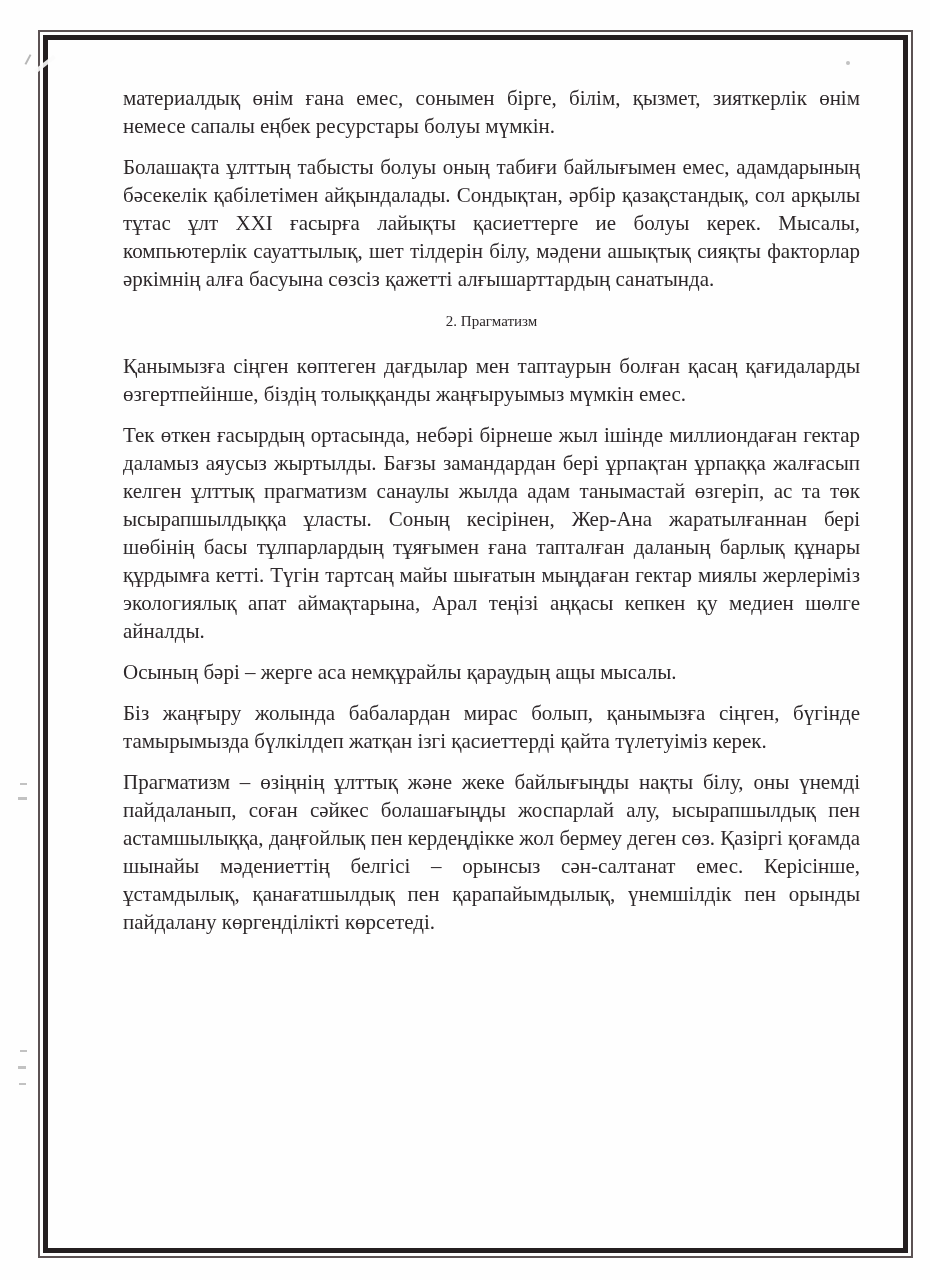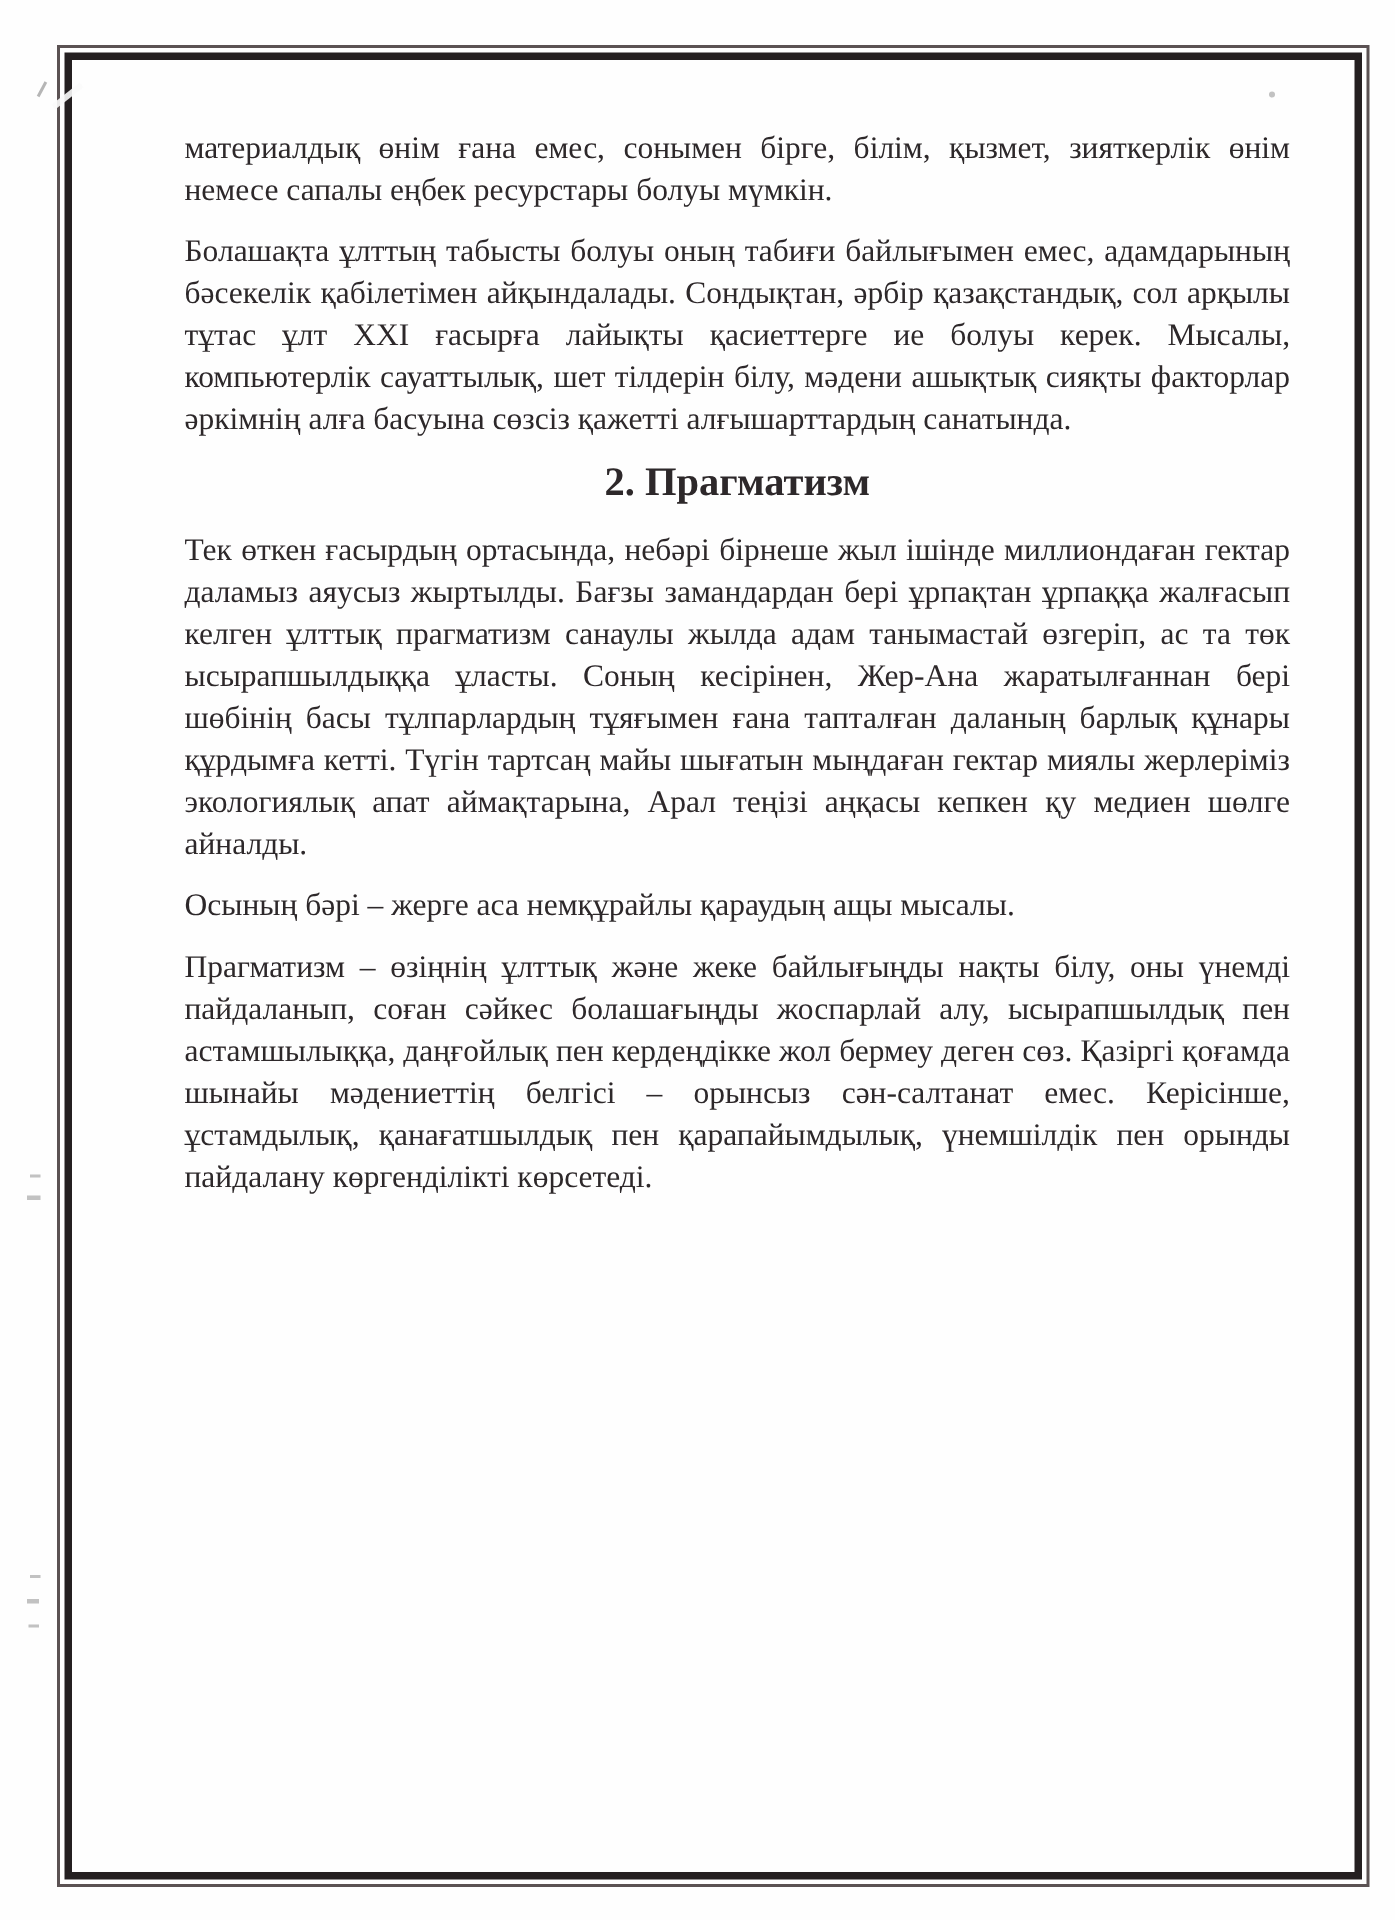--- a/index.html
+++ b/index.html
@@ -42,23 +42,23 @@
     font-size: 21px;
     line-height: 28px;
   }
   .content p.para {
     margin: 0 0 13px 0;
     text-align: justify;
     text-justify: inter-word;
   }
   .content h2.heading {
     margin: 14px 0 17px 0;
-    font-size: 27px;
+    font-size: 15px;
     line-height: 28px;
-    font-weight: 700;
+    font-weight: 400;
     text-align: center;
   }
   
   .artifact {
     position: absolute;
     background: #8f8f8f;
     opacity: 0.55;
   }
   .a-dot       { left: 846px; top: 61px;  width: 4px; height: 4px; border-radius: 50%; }
   .a-notch     { left: 33px;  top: 62px;  width: 24px; height: 4px; background: #fbfbfb; opacity: .9; transform: rotate(-38deg); }
@@ -76,22 +76,24 @@
 
   <div class="frame">
     <div class="frame-inner"></div>
   </div>
 
   <div class="content" id="doc-content">
 
   <p class="para">материалдық өнім ғана емес, сонымен бірге, білім, қызмет, зияткерлік өнім немесе сапалы еңбек ресурстары болуы мүмкін.</p>
       <p class="para">Болашақта ұлттың табысты болуы оның табиғи байлығымен емес, адамдарының бәсекелік қабілетімен айқындалады. Сондықтан, әрбір қазақ­стандық, сол арқылы тұтас ұлт XXI ғасырға лайықты қасиеттерге ие болуы керек. Мысалы, компьютерлік сауаттылық, шет тілдерін білу, мәдени ашықтық сияқты факторлар әркімнің алға басуына сөзсіз қажетті алғышарттардың санатында.</p>
       <h2 class="heading">2. Прагматизм</h2>
+      <p class="para">Қанымызға сіңген көптеген дағдылар мен таптаурын болған қасаң қағидаларды өзгертпейінше, біздің толыққанды жаңғыруымыз мүмкін емес.</p>
       <p class="para">Тек өткен ғасырдың ортасында, небәрі бірнеше жыл ішінде миллиондаған гектар даламыз аяусыз жыртылды. Бағзы замандардан бері ұрпақтан ұрпаққа жалғасып келген ұлттық прагматизм санаулы жылда адам танымастай өзгеріп, ас та төк ысырапшылдыққа ұласты. Соның кесірінен, Жер-Ана жаратылғаннан бері шөбінің басы тұлпарлардың тұяғымен ғана тапталған даланың барлық құнары құрдымға кетті. Түгін тартсаң майы шығатын мыңдаған гектар миялы жерлеріміз экологиялық апат аймақтарына, Арал теңізі аңқасы кепкен қу медиен шөлге айналды.</p>
       <p class="para">Осының бәрі – жерге аса немқұрайлы қараудың ащы мысалы.</p>
+      <p class="para">Біз жаңғыру жолында бабалардан мирас болып, қанымызға сіңген, бүгінде тамырымызда бүлкілдеп жатқан ізгі қасиеттерді қайта түлетуіміз керек.</p>
       <p class="para">Прагматизм – өзіңнің ұлттық және жеке байлығыңды нақты білу, оны үнемді пайдаланып, соған сәйкес болашағыңды жоспарлай алу, ысырапшылдық пен астамшылыққа, даңғойлық пен кердеңдікке жол бермеу деген сөз. Қазіргі қоғамда шынайы мәдениеттің белгісі – орынсыз сән-салтанат емес. Керісінше, ұстамдылық, қанағатшылдық пен қарапайымдылық, үнемшілдік пен орынды пайдалану көргенділікті көрсетеді.</p>
     </div>
 
   <div class="artifact a-dot"></div>
   <div class="artifact a-notch"></div>
   <div class="artifact a-tick-top"></div>
   <div class="artifact a-l1"></div>
   <div class="artifact a-l2"></div>
   <div class="artifact a-l3"></div>
   <div class="artifact a-l4"></div>

